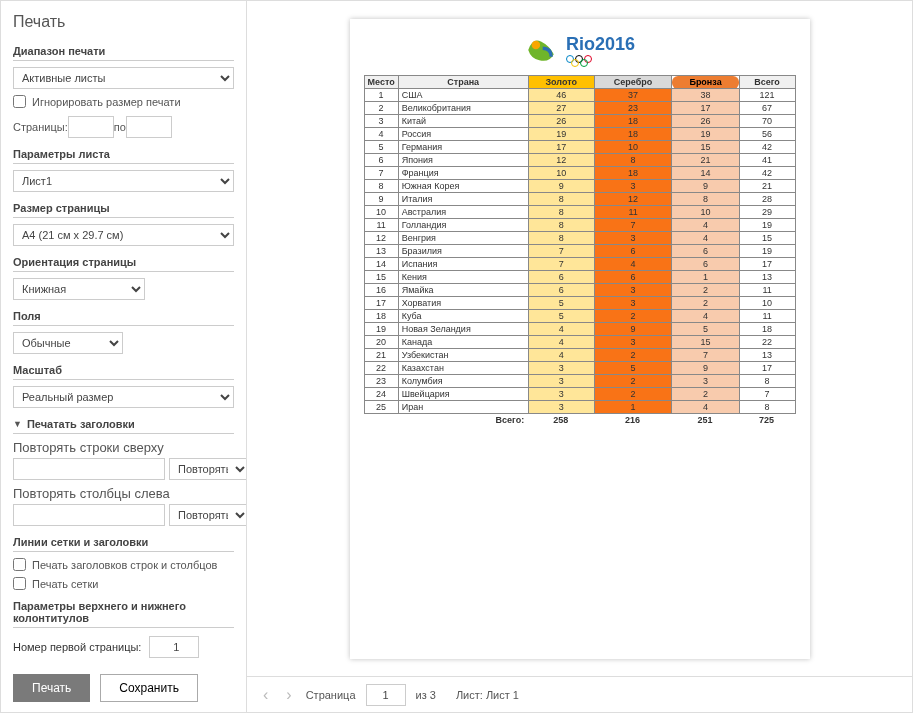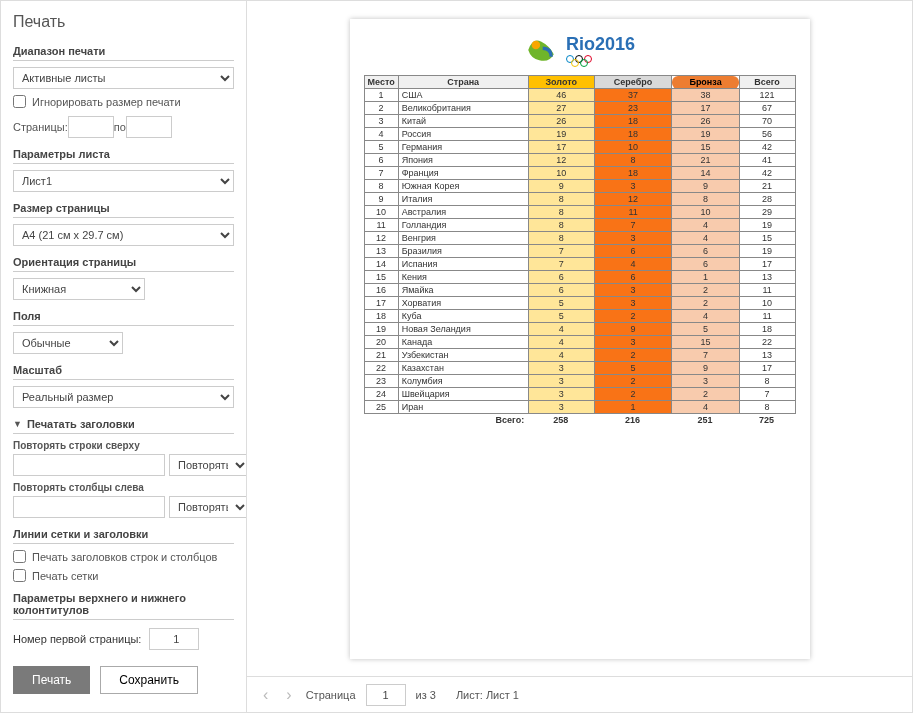--- a/index.html
+++ b/index.html
@@ -41,21 +41,21 @@
 .silver-h { background: #d9d9d9 !important; }
 .bronze-h { background: #ed7d31 !important; color: #000; border-radius: 6px; }
 .gold-c { background: #ffe699; }
 .silver-c { background: #f97316; }
 .bronze-c { background: #f8cbad; }
 .total-row td { border: none; font-weight: bold; text-align: right; padding-right: 4px; }
 .total-row .num { text-align: center; margin-top: 24px; }
 .pager { height: 36px; border-top: 1px solid #ddd; display: flex; align-items: center; gap: 10px; padding: 0 12px; color: #555; }
 .pager .arrow { font-size: 16px; color: #bbb; cursor: pointer; padding: 0 4px; }
 .pager input { width: 40px; text-align: center; }
-.sub-label { font-size: 10px; color: #555; margin: 6px 0 3px; font-weight: bold; }
+.sub-label { font-size: 13px; color: #555; margin: 6px 0 3px; }
 </style>
 </head>
 <body>
 
 <div class="sidebar">
   <h2>Печать</h2>
 
   <div class="section-label">Диапазон печати</div>
   <select><option>Активные листы</option></select>
   <label class="checkbox-row">

